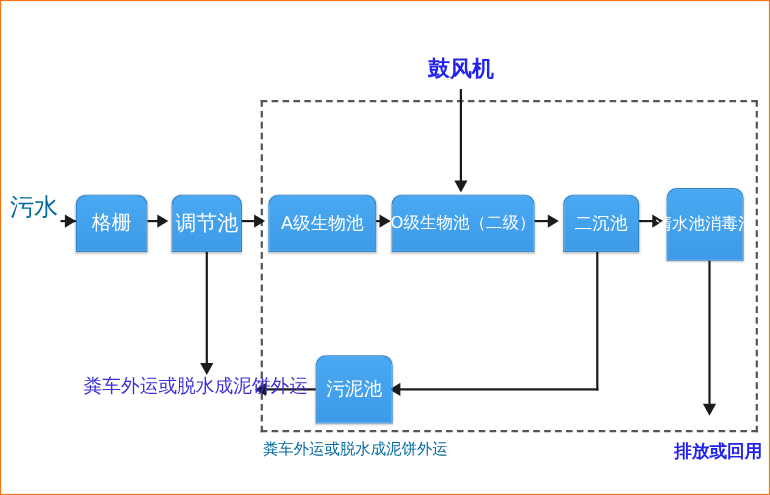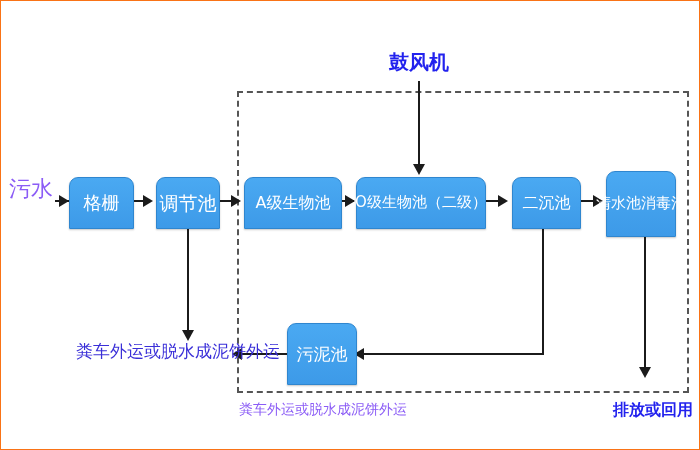--- a/index.html
+++ b/index.html
@@ -47,21 +47,21 @@
   }
   .node .txt { display: block; }
   .node .txt2 { display: block; }
 
   
   .label {
     position: absolute;
     white-space: nowrap;
     line-height: 1.1;
   }
-  .label.black { color: #8b5cf6; }
+  .label.black { color: #0369a1; }
   .label.blue  { color: #2222ee; }
   .label.purple{ color: #3a2fd8; margin-left: 25px; }
 
   
   .hline, .vline {
     position: absolute;
     background: #1b1b1b;
   }
   .hline { height: 2px; }
   .vline { width: 2px; }

